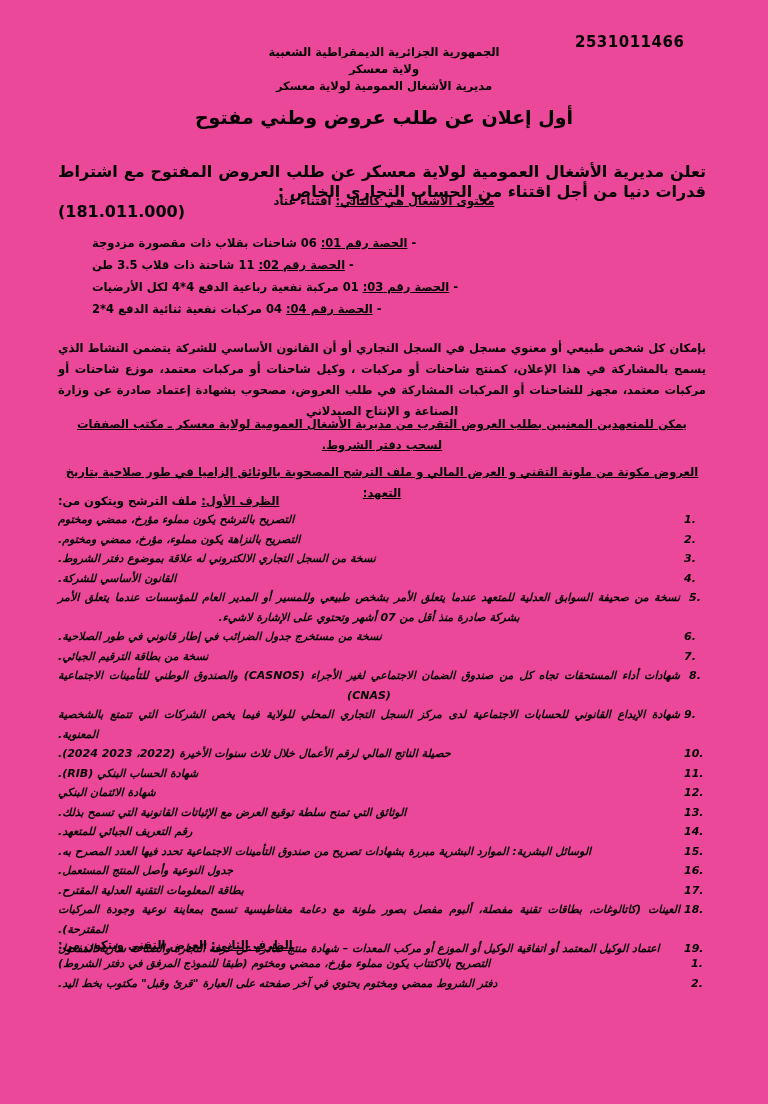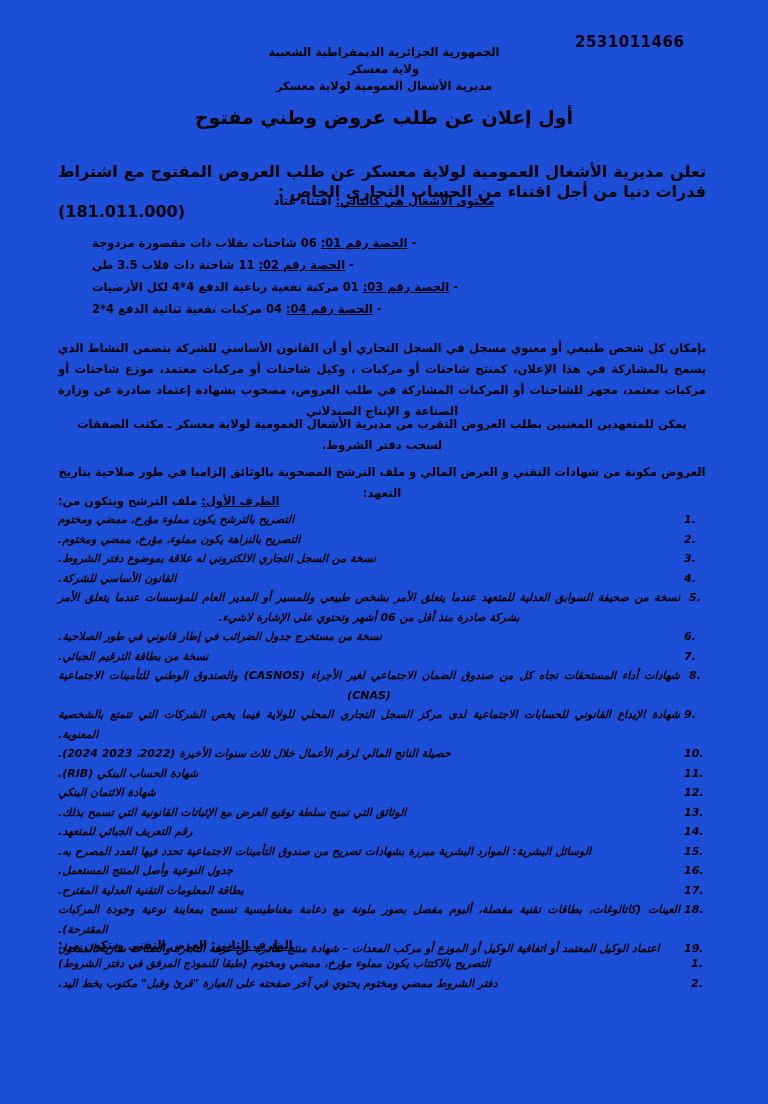--- a/index.html
+++ b/index.html
@@ -13,21 +13,21 @@
     height: 1104px;
     position: relative;
     font-family: "DejaVu Sans", "Liberation Sans", sans-serif;
     color: #0a0a0a;
     overflow: hidden;
   }
   .page {
     position: absolute;
     inset: 0;
     padding: 0;
-    background: #1d4ed8;
+    background: #ec4899;
   }
 
   
   .ref-number {
     position: absolute;
     top: 33px;
     left: 575px;
     font-family: "DejaVu Sans", "Liberation Sans", sans-serif;
     font-size: 15px;
     font-weight: bold;
@@ -134,21 +134,21 @@
     position: absolute;
     top: 414px;
     right: 62px;
     left: 58px;
     font-size: 11.5px;
     font-weight: bold;
     line-height: 21px;
     text-align: center;
     color: #000;
   }
-  .withdraw p { margin: 0 0 6px 0; }
+  .withdraw p { margin: 0 0 6px 0; text-decoration: underline; }
 
   
   .section-one {
     position: absolute;
     top: 494px;
     right: 62px;
     left: 58px;
   }
   .section-two {
     position: absolute;
@@ -249,34 +249,34 @@
     <li class="lot-item">
       <span>- </span><span class="lot-label">الحصة رقم 04:</span>
       <span>04 مركبات نفعية ثنائية  الدفع 4*2</span>
     </li>
   </ul>
 
   <div class="eligibility">بإمكان كل شخص طبيعي أو معنوي مسجل في السجل التجاري أو أن القانون الأساسي للشركة يتضمن النشاط الذي يسمح بالمشاركة في هذا الإعلان، كمنتج شاحنات أو مركبات ، وكيل شاحنات أو مركبات معتمد، موزع شاحنات أو مركبات معتمد، مجهز للشاحنات أو المركبات المشاركة في طلب العروض، مصحوب بشهادة إعتماد صادرة عن وزارة الصناعة و الإنتاج الصيدلاني</div>
 
   <div class="withdraw">
     <p>يمكن للمتعهدين المعنيين بطلب العروض التقرب من مديرية الأشغال العمومية لولاية معسكر ـ مكتب الصفقات لسحب دفتر الشروط.</p>
-    <p>العروض مكونة من شهادات التقني و العرض المالي و ملف الترشح المصحوبة بالوثائق إلزاميا في طور صلاحية بتاريخ التعهد:</p>
+    <p>العروض مكونة من ملونة التقني و العرض المالي و ملف الترشح المصحوبة بالوثائق إلزاميا في طور صلاحية بتاريخ التعهد:</p>
   </div>
 
   <div class="section-one">
     <div class="section-title">
       <span class="u">الظرف الأول:</span>
       <span>ملف الترشح ويتكون من:</span>
     </div>
     <ol class="doc-list">
       <li>التصريح بالترشح يكون مملوء مؤرخ، ممضي ومختوم</li>
       <li>التصريح بالنزاهة يكون مملوء، مؤرخ، ممضي ومختوم.</li>
       <li>نسخة من السجل التجاري الالكتروني له علاقة بموضوع دفتر الشروط.</li>
       <li>القانون الأساسي للشركة.</li>
-      <li class="wide">نسخة من صحيفة السوابق العدلية للمتعهد عندما يتعلق الأمر بشخص طبيعي وللمسير أو المدير العام للمؤسسات عندما يتعلق الأمر بشركة صادرة منذ أقل من 06 أشهر وتحتوي على الإشارة لاشيء.</li>
+      <li class="wide">نسخة من صحيفة السوابق العدلية للمتعهد عندما يتعلق الأمر بشخص طبيعي وللمسير أو المدير العام للمؤسسات عندما يتعلق الأمر بشركة صادرة منذ أقل من 07 أشهر وتحتوي على الإشارة لاشيء.</li>
       <li>نسخة من مستخرج جدول الضرائب في إطار قانوني في طور الصلاحية.</li>
       <li>نسخة من بطاقة الترقيم الجبائي.</li>
       <li class="wide">شهادات أداء المستحقات تجاه كل من صندوق الضمان الاجتماعي لغير الأجراء (CASNOS) والصندوق الوطني للتأمينات الاجتماعية (CNAS)</li>
       <li>شهادة الإيداع القانوني للحسابات الاجتماعية لدى مركز السجل التجاري المحلي للولاية فيما يخص الشركات التي تتمتع بالشخصية المعنوية.</li>
       <li>حصيلة الناتج المالي لرقم الأعمال خلال ثلاث سنوات الأخيرة (2022، 2023 2024).</li>
       <li>شهادة الحساب البنكي (RIB).</li>
       <li>شهادة الائتمان البنكي</li>
       <li>الوثائق التي تمنح سلطة توقيع العرض مع الإثباتات القانونية التي تسمح بذلك.</li>
       <li>رقم التعريف الجبائي للمتعهد.</li>
       <li>الوسائل البشرية: الموارد البشرية مبررة بشهادات تصريح من صندوق التأمينات الاجتماعية تحدد فيها العدد المصرح به.</li>

